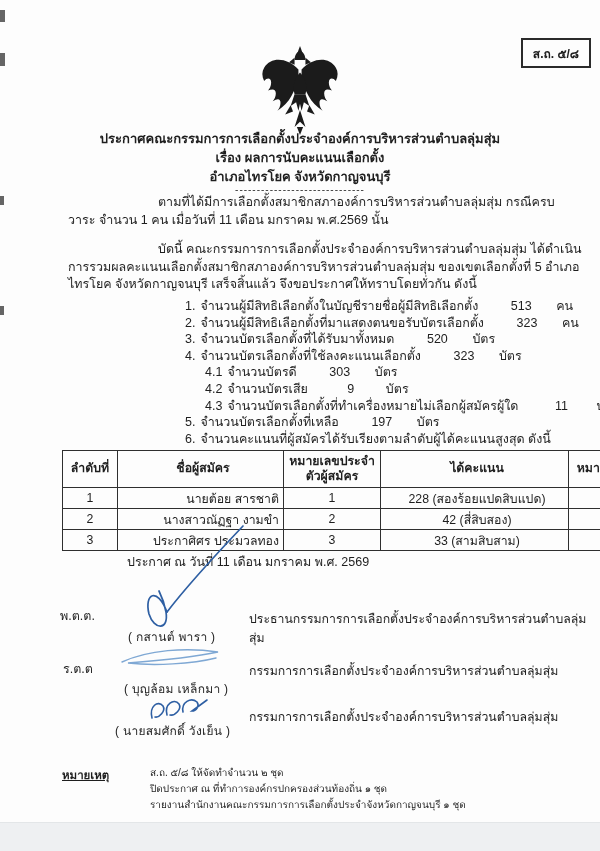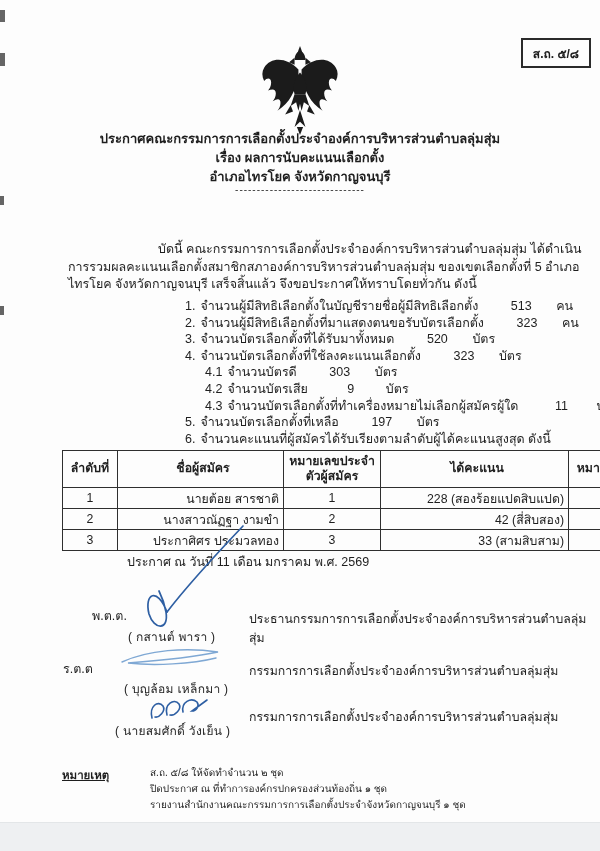--- a/index.html
+++ b/index.html
@@ -39,21 +39,21 @@
   table.results{
     position:absolute;left:62px;top:450px;width:518px;
     border-collapse:collapse;table-layout:fixed;font-size:12.3px;
   }
   table.results th,table.results td{border:1.5px solid #2f2f2f;padding:0 4px;overflow:hidden;}
   table.results th{font-weight:bold;height:36px;text-align:center;line-height:1.25;}
   table.results td{height:20px;}
   .c-order{width:46px;text-align:center;}
   .c-name{width:152px;text-align:right;padding-left:9px !important;}
   .c-number{width:88px;text-align:center;}
-  .c-score{width:174px;text-align:right;padding-left:9px !important;}
+  .c-score{width:174px;text-align:center;padding-left:9px !important;}
   .c-note{width:58px;text-align:center;}
   
   .announce{position:absolute;left:127px;top:552px;font-size:12.5px;}
   .abs{position:absolute;font-size:12px;}
   .rank{font-size:12.5px;}
   .signer-name{letter-spacing:.3px;}
   .role{font-size:12.3px;}
   .sig-svg{position:absolute;pointer-events:none;}
   
   .footer-label{position:absolute;left:62px;top:766px;font-weight:bold;font-size:11.5px;
@@ -94,20 +94,21 @@
     </svg>
   </div>
 
   <div class="titles">
     <div>ประกาศคณะกรรมการการเลือกตั้งประจำองค์การบริหารส่วนตำบลลุ่มสุ่ม</div>
     <div>เรื่อง   ผลการนับคะแนนเลือกตั้ง</div>
     <div>อำเภอไทรโยค   จังหวัดกาญจนบุรี</div>
   </div>
   <div class="separator">------------------------------</div>
 
+  <div class="para para1">ตามที่ได้มีการเลือกตั้งสมาชิกสภาองค์การบริหารส่วนตำบลลุ่มสุ่ม   กรณีครบวาระ จำนวน 1 คน   เมื่อวันที่ 11 เดือน มกราคม พ.ศ.2569 นั้น</div>
   <div class="para para2">บัดนี้ คณะกรรมการการเลือกตั้งประจำองค์การบริหารส่วนตำบลลุ่มสุ่ม   ได้ดำเนินการรวมผลคะแนนเลือกตั้งสมาชิกสภาองค์การบริหารส่วนตำบลลุ่มสุ่ม   ของเขตเลือกตั้งที่ 5 อำเภอไทรโยค จังหวัดกาญจนบุรี   เสร็จสิ้นแล้ว จึงขอประกาศให้ทราบโดยทั่วกัน ดังนี้</div>
 
   <div class="list">
     <div class="row"><span class="no">1.</span><span>จำนวนผู้มีสิทธิเลือกตั้งในบัญชีรายชื่อผู้มีสิทธิเลือกตั้ง</span><span class="val">513</span><span class="unit">คน</span></div>
     <div class="row"><span class="no">2.</span><span>จำนวนผู้มีสิทธิเลือกตั้งที่มาแสดงตนขอรับบัตรเลือกตั้ง</span><span class="val">323</span><span class="unit">คน</span></div>
     <div class="row"><span class="no">3.</span><span>จำนวนบัตรเลือกตั้งที่ได้รับมาทั้งหมด</span><span class="val">520</span><span class="unit">บัตร</span></div>
     <div class="row"><span class="no">4.</span><span>จำนวนบัตรเลือกตั้งที่ใช้ลงคะแนนเลือกตั้ง</span><span class="val">323</span><span class="unit">บัตร</span></div>
     <div class="row sub"><span class="no">4.1</span><span>จำนวนบัตรดี</span><span class="val">303</span><span class="unit">บัตร</span></div>
     <div class="row sub"><span class="no">4.2</span><span>จำนวนบัตรเสีย</span><span class="val">9</span><span class="unit">บัตร</span></div>
     <div class="row sub"><span class="no">4.3</span><span>จำนวนบัตรเลือกตั้งที่ทำเครื่องหมายไม่เลือกผู้สมัครผู้ใด</span><span class="val">11</span><span class="unit">บัตร</span></div>
@@ -151,21 +152,21 @@
   </table>
 
   <div class="announce">ประกาศ ณ วันที่  11 เดือน มกราคม พ.ศ. 2569</div>
 
   <svg class="sig-svg" style="left:140px;top:522px;" width="115" height="114" viewBox="0 0 115 114">
     <g fill="none" stroke="#2e5fa3" stroke-width="1.7" stroke-linecap="round">
       <path d="M103 4 C 84 24, 50 60, 27 90"></path>
       <path d="M27 90 C 17 64, 4 72, 9 92 C 14 108, 29 109, 26 90 C 24 79, 21 73, 19 69"></path>
     </g>
   </svg>
-  <div class="abs rank" style="left:92px;top:606px;">พ.ต.ต.</div>
+  <div class="abs rank" style="left:60px;top:606px;">พ.ต.ต.</div>
   <div class="abs signer-name" style="left:128px;top:627px;">( กสานต์  พารา )</div>
   <div class="abs role" style="left:249px;top:609px;">ประธานกรรมการการเลือกตั้งประจำองค์การบริหารส่วนตำบลลุ่มสุ่ม</div>
 
   <svg class="sig-svg" style="left:118px;top:646px;" width="106" height="24" viewBox="0 0 106 24">
     <g fill="none" stroke="#7fa8d4" stroke-width="1.5" stroke-linecap="round">
       <path d="M4 16 C 30 4, 68 1, 100 6 C 72 12, 36 15, 10 17 C 36 20, 74 18, 98 12"></path>
     </g>
   </svg>
   <div class="abs rank" style="left:63px;top:659px;">ร.ต.ต</div>
   <div class="abs signer-name" style="left:124px;top:679px;">( บุญล้อม  เหล็กมา )</div>

